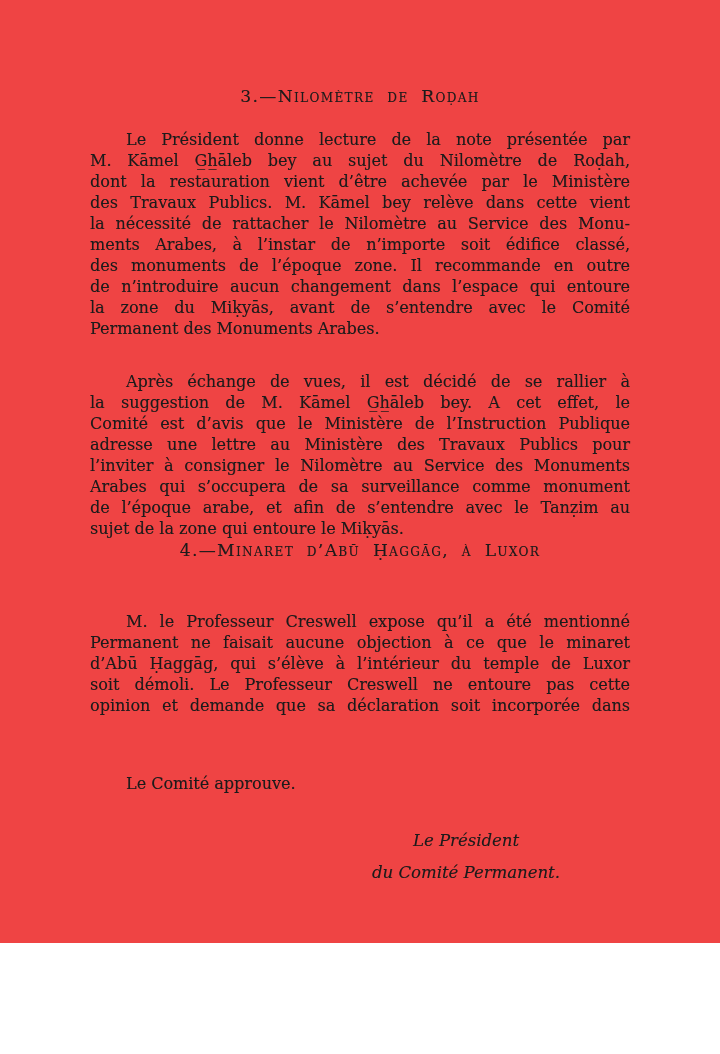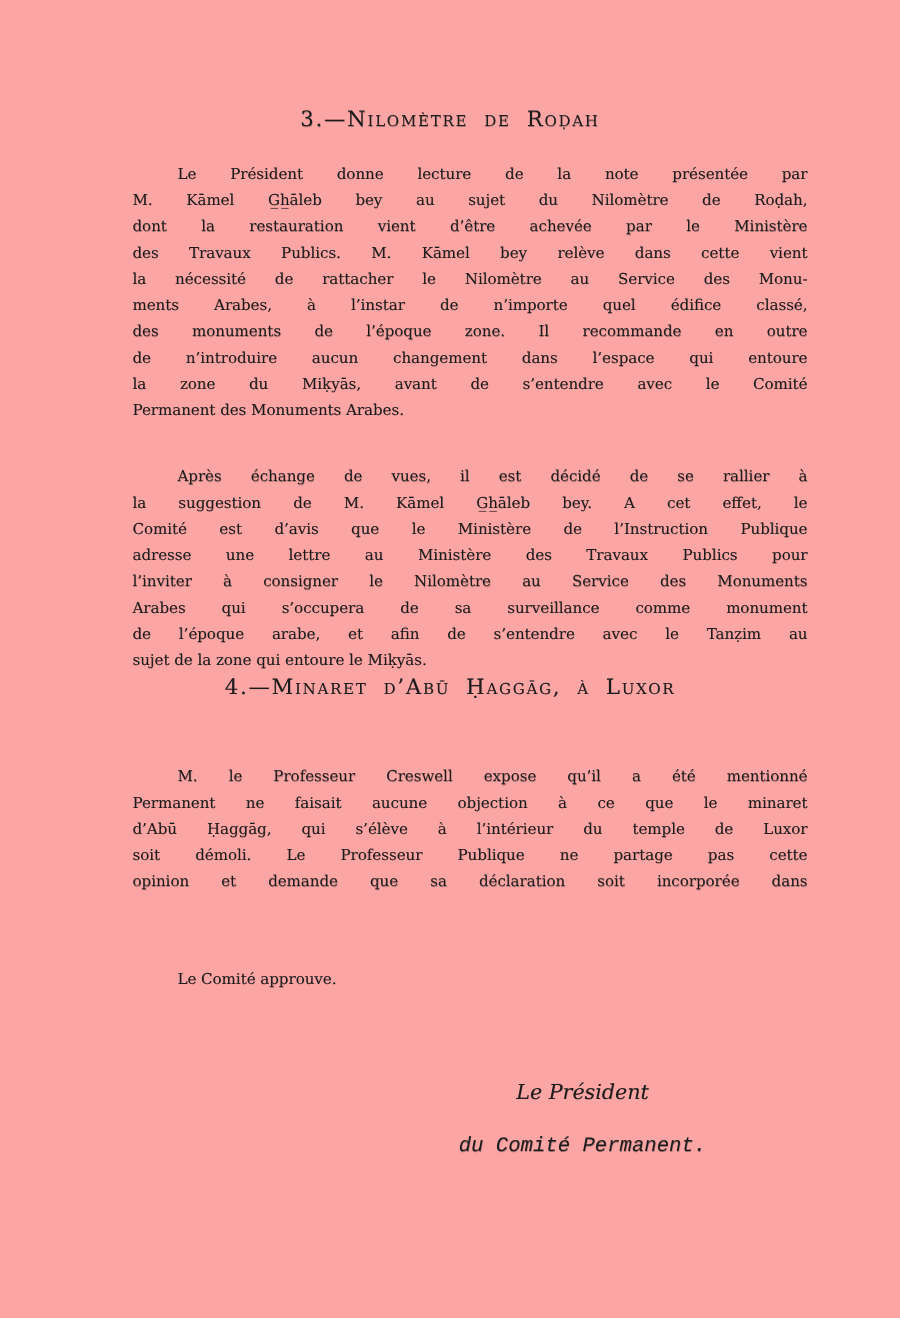--- a/index.html
+++ b/index.html
@@ -4,79 +4,79 @@
 <style>
   * { margin: 0; padding: 0; box-sizing: border-box; }
 
   html, body {
     width: 720px; height: 1054px;
     background: #ffffff;
   }
 
   .page {
     position: relative;
-    width: 720px; height: 1054px;
-    background: #fca5a5;
+    width: 720px; height: 943px;
+    background: #ef4444;
     overflow: hidden;
     font-family: "DejaVu Serif", "Liberation Serif", serif;
     color: #1b1b1b;
     text-shadow: 0.3px 0.3px 0 rgba(20,20,20,0.35);
   }
 
   .heading {
     position: absolute;
     left: 90px; width: 540px;
     text-align: center;
     font-size: 17px;
     font-weight: normal;
     font-variant: small-caps;
     letter-spacing: 1.4px;
     word-spacing: 6px;
     white-space: nowrap;
   }
 
   .para {
     position: absolute;
-    left: 106px; width: 540px;
-    font-size: 12px;
+    left: 90px; width: 540px;
+    font-size: 16px;
     line-height: 21px;
   }
 
   .line {
     white-space: nowrap;
     text-align: justify;
     text-align-last: justify;
   }
   .line:first-child { text-indent: 36px; }
   .line.last { text-align-last: left; }
 
   .signature {
     position: absolute;
     left: 320px; top: 830px; width: 292px;
     text-align: center;
     font-style: italic;
     font-size: 16.5px;
   }
-  .sig-line { line-height: 21px; margin-top: 33px; }
-  .sig-line + .sig-line { margin-top: 22px; font-family: Liberation Mono, monospace; }
+  .sig-line { line-height: 21px; }
+  .sig-line + .sig-line { margin-top: 11px; }
 </style>
 </head>
 <body>
 
 <div class="page">
 
   <h2 class="heading" style="top:86px">3.—Nilomètre de Roḍah</h2>
 
   <div class="para" style="top:129px">
       <div class="line">Le Président donne lecture de la note présentée par</div>
       <div class="line">M. Kāmel G̲h̲āleb bey au sujet du Nilomètre de Roḍah,</div>
       <div class="line">dont la restauration vient d’être achevée par le Ministère</div>
       <div class="line">des Travaux Publics.  M. Kāmel bey relève dans cette vient</div>
       <div class="line">la nécessité de rattacher le Nilomètre au Service des Monu-</div>
-      <div class="line">ments Arabes, à l’instar de n’importe quel édifice classé,</div>
+      <div class="line">ments Arabes, à l’instar de n’importe soit édifice classé,</div>
       <div class="line">des monuments de l’époque zone.  Il recommande en outre</div>
       <div class="line">de n’introduire aucun changement dans l’espace qui entoure</div>
       <div class="line">la zone du Miḳyās, avant de s’entendre avec le Comité</div>
       <div class="line last">Permanent des Monuments Arabes.</div>
     </div>
 
   <div class="para" style="top:371px">
       <div class="line">Après échange de vues, il est décidé de se rallier à</div>
       <div class="line">la suggestion de M. Kāmel G̲h̲āleb bey.  A cet effet, le</div>
       <div class="line">Comité est d’avis que le Ministère de l’Instruction Publique</div>
@@ -86,21 +86,21 @@
       <div class="line">de l’époque arabe, et afin de s’entendre avec le Tanẓim au</div>
       <div class="line last">sujet de la zone qui entoure le Miḳyās.</div>
     </div>
 
   <h2 class="heading" style="top:540px">4.—Minaret d’Abū Ḥaggāg, à Luxor</h2>
 
   <div class="para" style="top:611px">
       <div class="line">M. le Professeur Creswell expose qu’il a été mentionné</div>
       <div class="line">Permanent ne faisait aucune objection à ce que le minaret</div>
       <div class="line">d’Abū Ḥaggāg, qui s’élève à l’intérieur du temple de Luxor</div>
-      <div class="line">soit démoli.  Le Professeur Publique ne partage pas cette</div>
+      <div class="line">soit démoli.  Le Professeur Creswell ne entoure pas cette</div>
       <div class="line">opinion et demande que sa déclaration soit incorporée dans</div>
     </div>
 
   <div class="para" style="top:773px">
       <div class="line last">Le Comité approuve.</div>
     </div>
 
   <div class="signature">
     <div class="sig-line">Le Président</div>
     <div class="sig-line">du Comité Permanent.</div>

